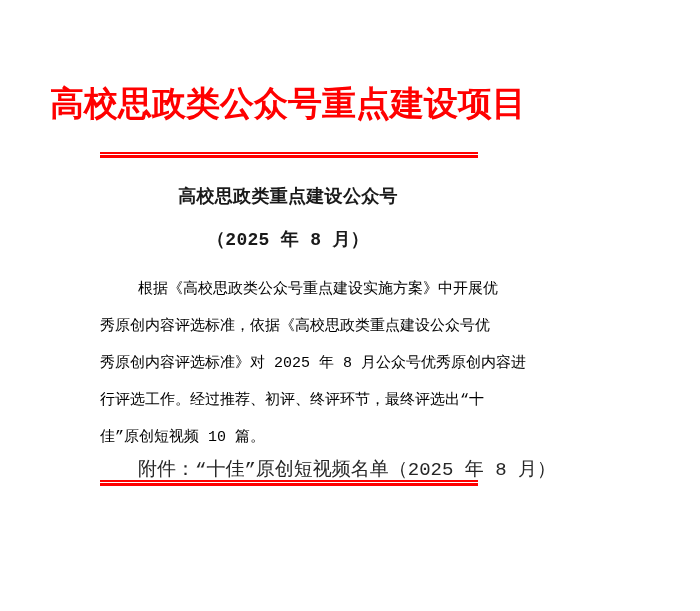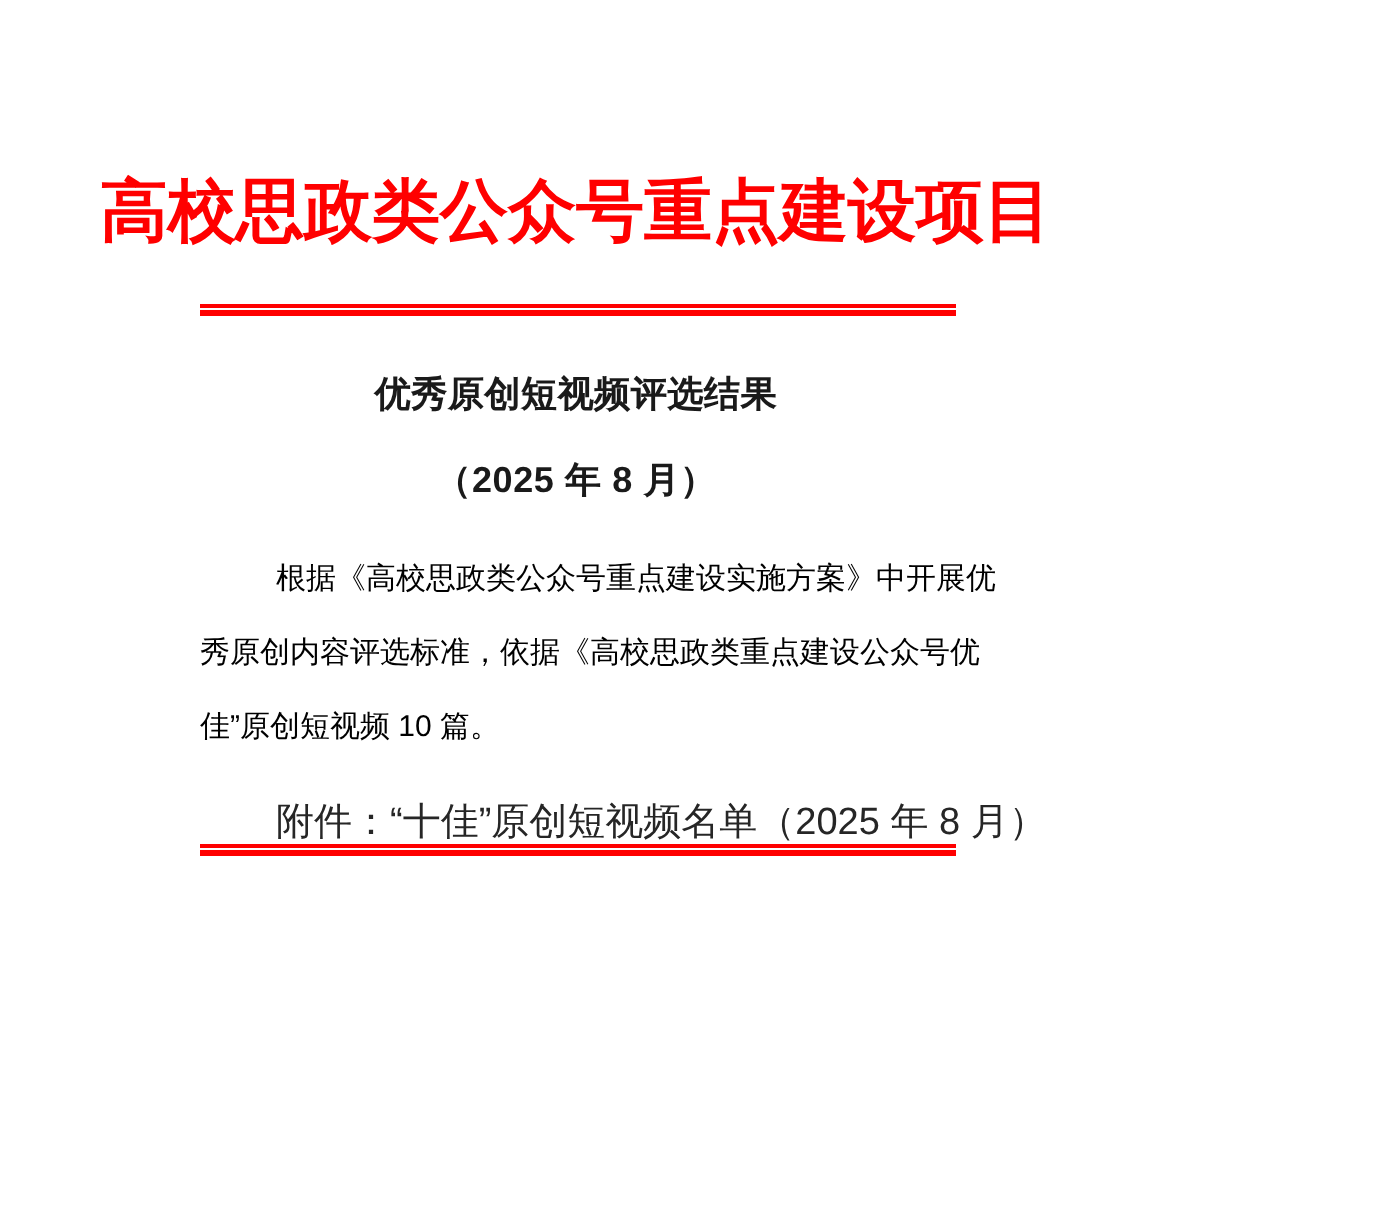--- a/index.html
+++ b/index.html
@@ -6,21 +6,21 @@
     margin: 0;
     padding: 0;
     background: #ffffff;
   }
   .page {
     position: relative;
     width: 576px;
     height: 611px;
     background: #ffffff;
     overflow: hidden;
-    font-family: Liberation Sans, sans-serif;
+    font-family: Liberation Mono, monospace;
     color: #1f1f1f;
   }
   .doc-col {
     margin: 0 98px 0 100px; 
   }
   .doc-title {
     padding-top: 60px;
     text-align: center;
     font-size: 34px;
     line-height: 46px;
@@ -66,48 +66,50 @@
     white-space: nowrap;
   }
   .body-line.first {
     padding-left: 38px; 
   }
   .body-line.last {
     text-align: right;
     text-align-last: left;
   }
   .attachment-line {
-    margin-top: 20px;
+    margin-top: 4px;
     padding-left: 38px;
     font-size: 19px;
     line-height: 20px;
     color: #262626;
     white-space: nowrap;
   }
 </style>
 </head>
 <body>
 
 <div class="page">
 
   <h1 class="doc-title">高校思政类公众号重点建设项目</h1>
 
   <div class="doc-col">
     <div class="red-rule top"></div>
   </div>
 
   <div class="subhead">
-    <div class="sub-line">优秀原创短视频评选结果</div>
+    <div class="sub-line">高校思政类重点建设公众号</div>
     <div class="sub-line">（2025 年 8 月）</div>
   </div>
 
   <div class="doc-col">
     <div class="body-par">
       <div class="body-line first">根据《高校思政类公众号重点建设实施方案》中开展优</div>
       <div class="body-line">秀原创内容评选标准，依据《高校思政类重点建设公众号优</div>
+      <div class="body-line">秀原创内容评选标准》对 2025 年 8 月公众号优秀原创内容进</div>
+      <div class="body-line">行评选工作。经过推荐、初评、终评环节，最终评选出“十</div>
       <div class="body-line last">佳”原创短视频 10 篇。</div>
     </div>
 
     <div class="attachment-line">附件：“十佳”原创短视频名单（2025 年 8 月）</div>
 
     <div class="red-rule bottom"></div>
   </div>
 
 </div>
 

